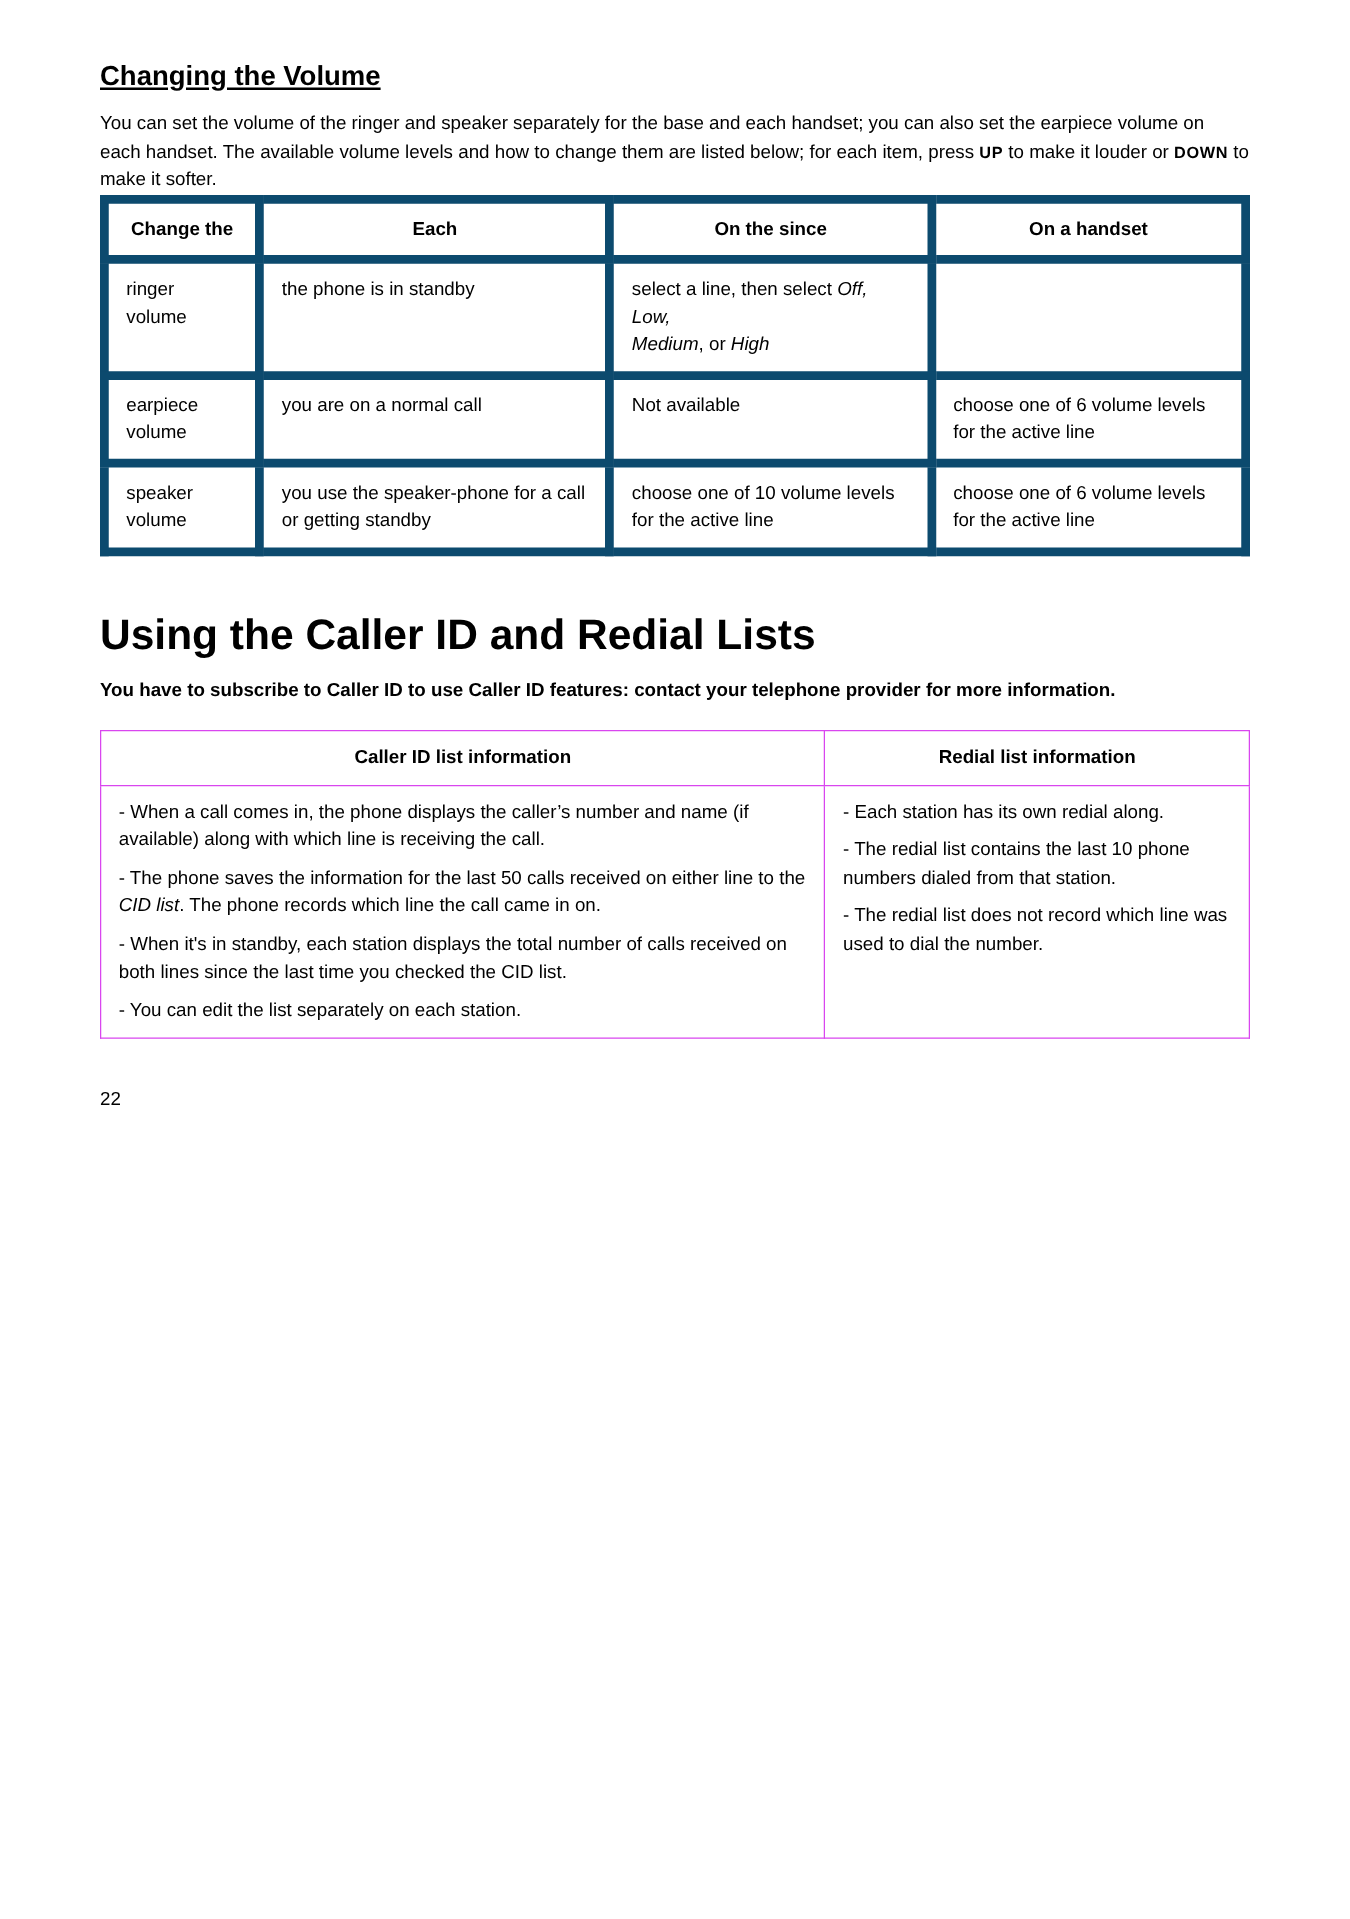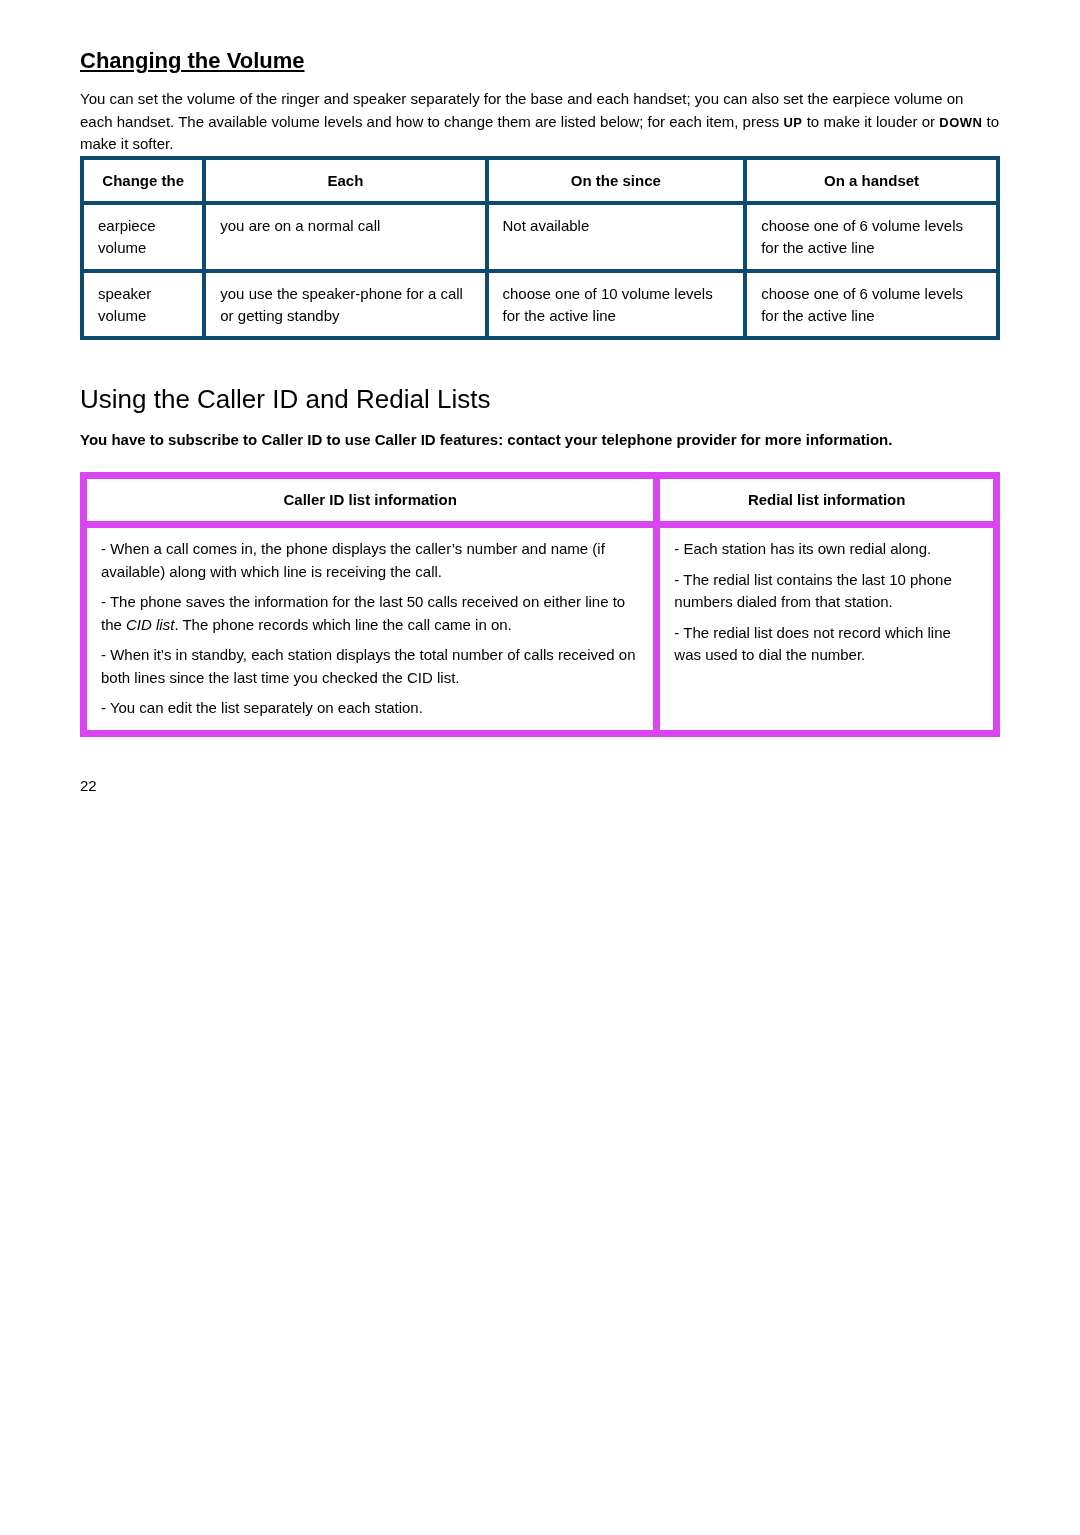--- a/index.html
+++ b/index.html
@@ -39,62 +39,62 @@
 
     
     .volume-table {
       width: 100%;
       border-collapse: collapse;
       margin-bottom: 44px;
       font-size: 15px;
     }
 
     .volume-table th, .volume-table td {
-      border: 4px solid #0c4a6e;
+      border: 7px solid #0c4a6e;
       padding: 10px 14px;
       vertical-align: top;
       line-height: 1.45;
     }
 
     .volume-table thead tr th {
       font-weight: bold;
       background: #ffffff;
     }
 
     .volume-table tbody tr td {
       font-weight: normal;
     }
 
     .italic-text {
       font-style: italic;
     }
 
     
     .section2-title {
-      font-size: 26px;
-      font-weight: normal;
+      font-size: 34px;
+      font-weight: bold;
       margin-bottom: 14px;
     }
 
     .section2-subtitle {
       font-size: 15px;
       font-weight: bold;
       line-height: 1.5;
       margin-bottom: 20px;
     }
 
     
     .caller-table {
       width: 100%;
       border-collapse: collapse;
       font-size: 15px;
     }
 
     .caller-table th, .caller-table td {
-      border: 7px solid #d946ef;
+      border: 1px solid #d946ef;
       padding: 10px 14px;
       vertical-align: top;
       line-height: 1.5;
     }
 
     .caller-table thead tr th {
       font-weight: bold;
       background: #ffffff;
     }
 
@@ -131,20 +131,26 @@
   <thead>
     <tr>
       <th>Change the</th>
       <th>Each</th>
       <th>On the since</th>
       <th>On a handset</th>
     </tr>
   </thead>
   <tbody>
     <tr>
+      <td>ringer volume</td>
+      <td>the phone is in standby</td>
+      <td>select a line, then select <span class="italic-text">Off, Low,<br>Medium</span>, or <span class="italic-text">High</span></td>
+      <td></td>
+    </tr>
+    <tr>
       <td>earpiece volume</td>
       <td>you are on a normal call</td>
       <td>Not available</td>
       <td>choose one of 6 volume levels for the active line</td>
     </tr>
     <tr>
       <td>speaker volume</td>
       <td>you use the speaker-phone for a call or getting standby</td>
       <td>choose one of 10 volume levels for the active line</td>
       <td>choose one of 6 volume levels for the active line</td>

